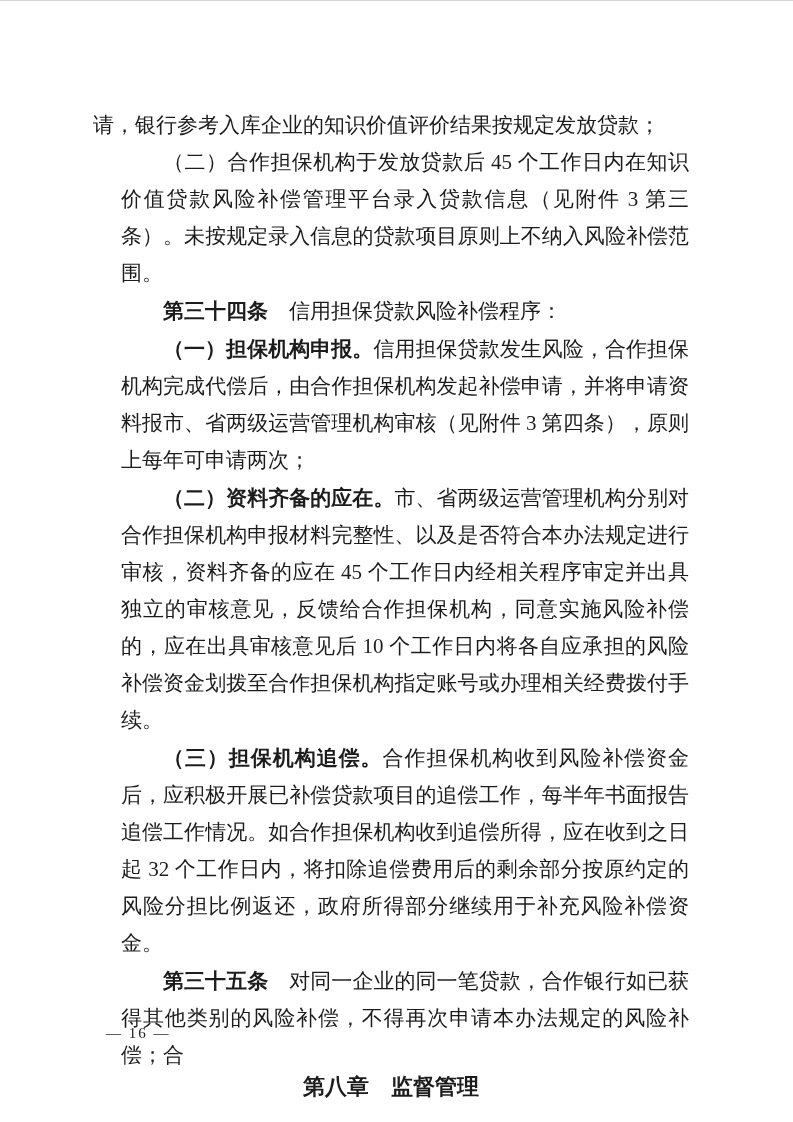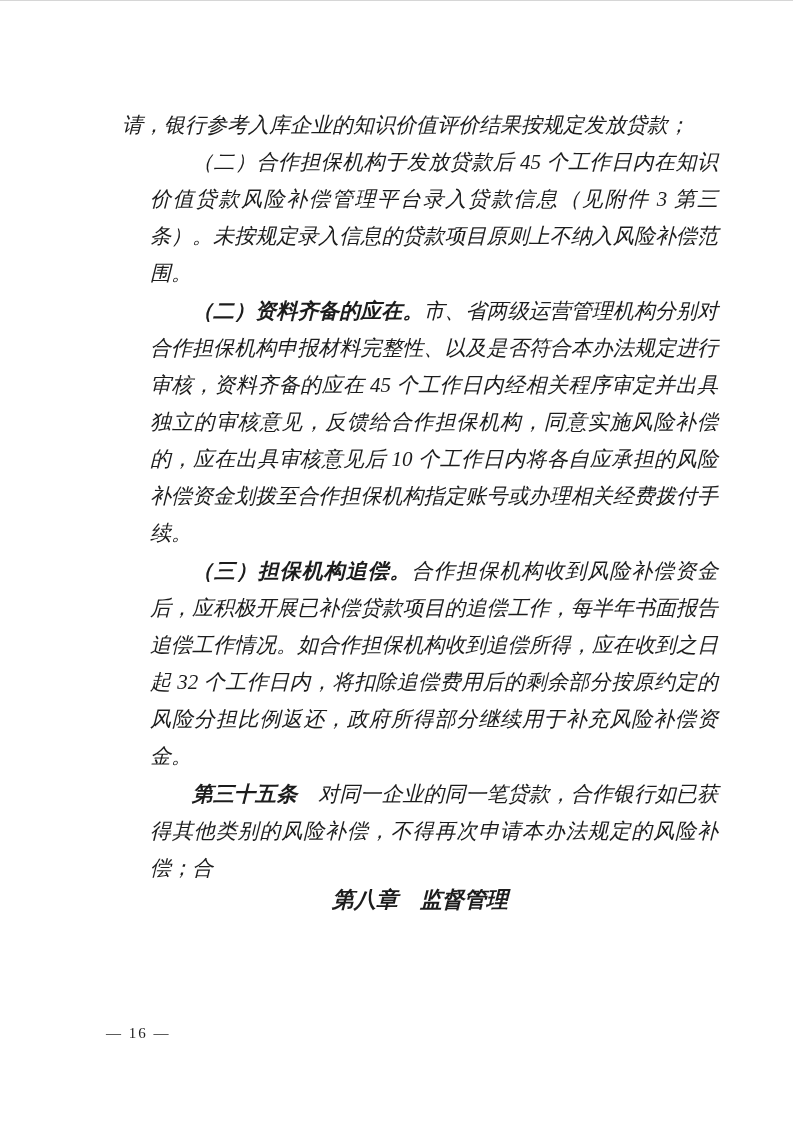--- a/index.html
+++ b/index.html
@@ -16,27 +16,26 @@
     color: #1c1c1c;
   }
   .page-top-edge {
     position: absolute;
     top: 0; left: 0;
     width: 793px; height: 1px;
     background: #d6d6d6;
   }
   .doc-body {
     position: absolute;
-    left: 122px;
+    left: 93px;
     top: 107px;
     width: 596px;
     font-size: 21px;
     line-height: 37px;
     text-align: justify;
-    font-style: italic;
   }
   p.para {
     margin: 0;
     padding: 0;
   }
   p.para.indent {
     text-indent: 2em;
     margin-left: 28px;
   }
   .lead {
@@ -66,21 +65,23 @@
 <body>
 
 <div class="page-top-edge"></div>
 
 <div class="doc-body">
 
   <p class="para"><span>请，银行参考入库企业的知识价值评价结果按规定发放贷款；</span></p>
 
   <p class="para indent"><span>（二）合作担保机构于发放贷款后 45 个工作日内在知识价值贷款风险补偿管理平台录入贷款信息（见附件 3 第三条）。未按规定录入信息的贷款项目原则上不纳入风险补偿范围。</span></p>
 
+  <p class="para indent"><span class="lead">第三十四条</span><span>　信用担保贷款风险补偿程序：</span></p>
 
+  <p class="para indent"><span class="lead">（一）担保机构申报。</span><span>信用担保贷款发生风险，合作担保机构完成代偿后，由合作担保机构发起补偿申请，并将申请资料报市、省两级运营管理机构审核（见附件 3 第四条），原则上每年可申请两次；</span></p>
 
   <p class="para indent"><span class="lead">（二）资料齐备的应在。</span><span>市、省两级运营管理机构分别对合作担保机构申报材料完整性、以及是否符合本办法规定进行审核，资料齐备的应在 45 个工作日内经相关程序审定并出具独立的审核意见，反馈给合作担保机构，同意实施风险补偿的，应在出具审核意见后 10 个工作日内将各自应承担的风险补偿资金划拨至合作担保机构指定账号或办理相关经费拨付手续。</span></p>
 
   <p class="para indent"><span class="lead">（三）担保机构追偿。</span><span>合作担保机构收到风险补偿资金后，应积极开展已补偿贷款项目的追偿工作，每半年书面报告追偿工作情况。如合作担保机构收到追偿所得，应在收到之日起 32 个工作日内，将扣除追偿费用后的剩余部分按原约定的风险分担比例返还，政府所得部分继续用于补充风险补偿资金。</span></p>
 
   <p class="para indent"><span class="lead">第三十五条</span><span>　对同一企业的同一笔贷款，合作银行如已获得其他类别的风险补偿，不得再次申请本办法规定的风险补偿；合</span></p>
 
   <p class="para chapter-heading">第八章　监督管理</p>
 
 </div>

